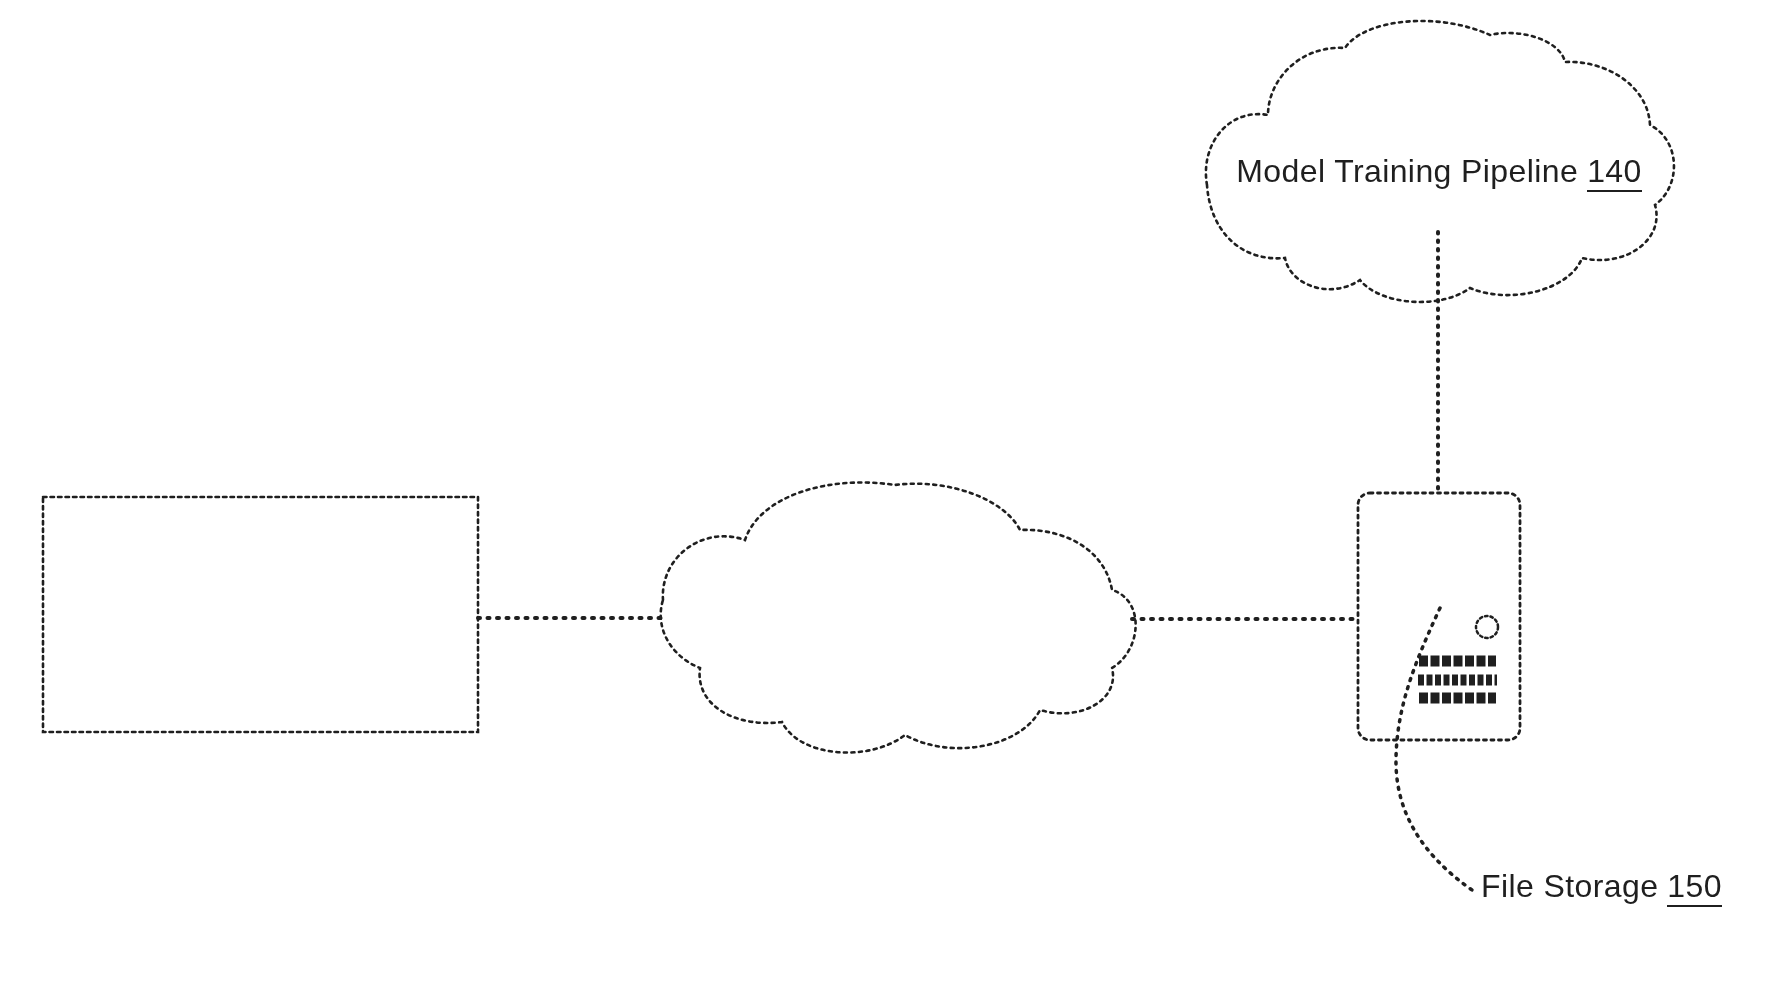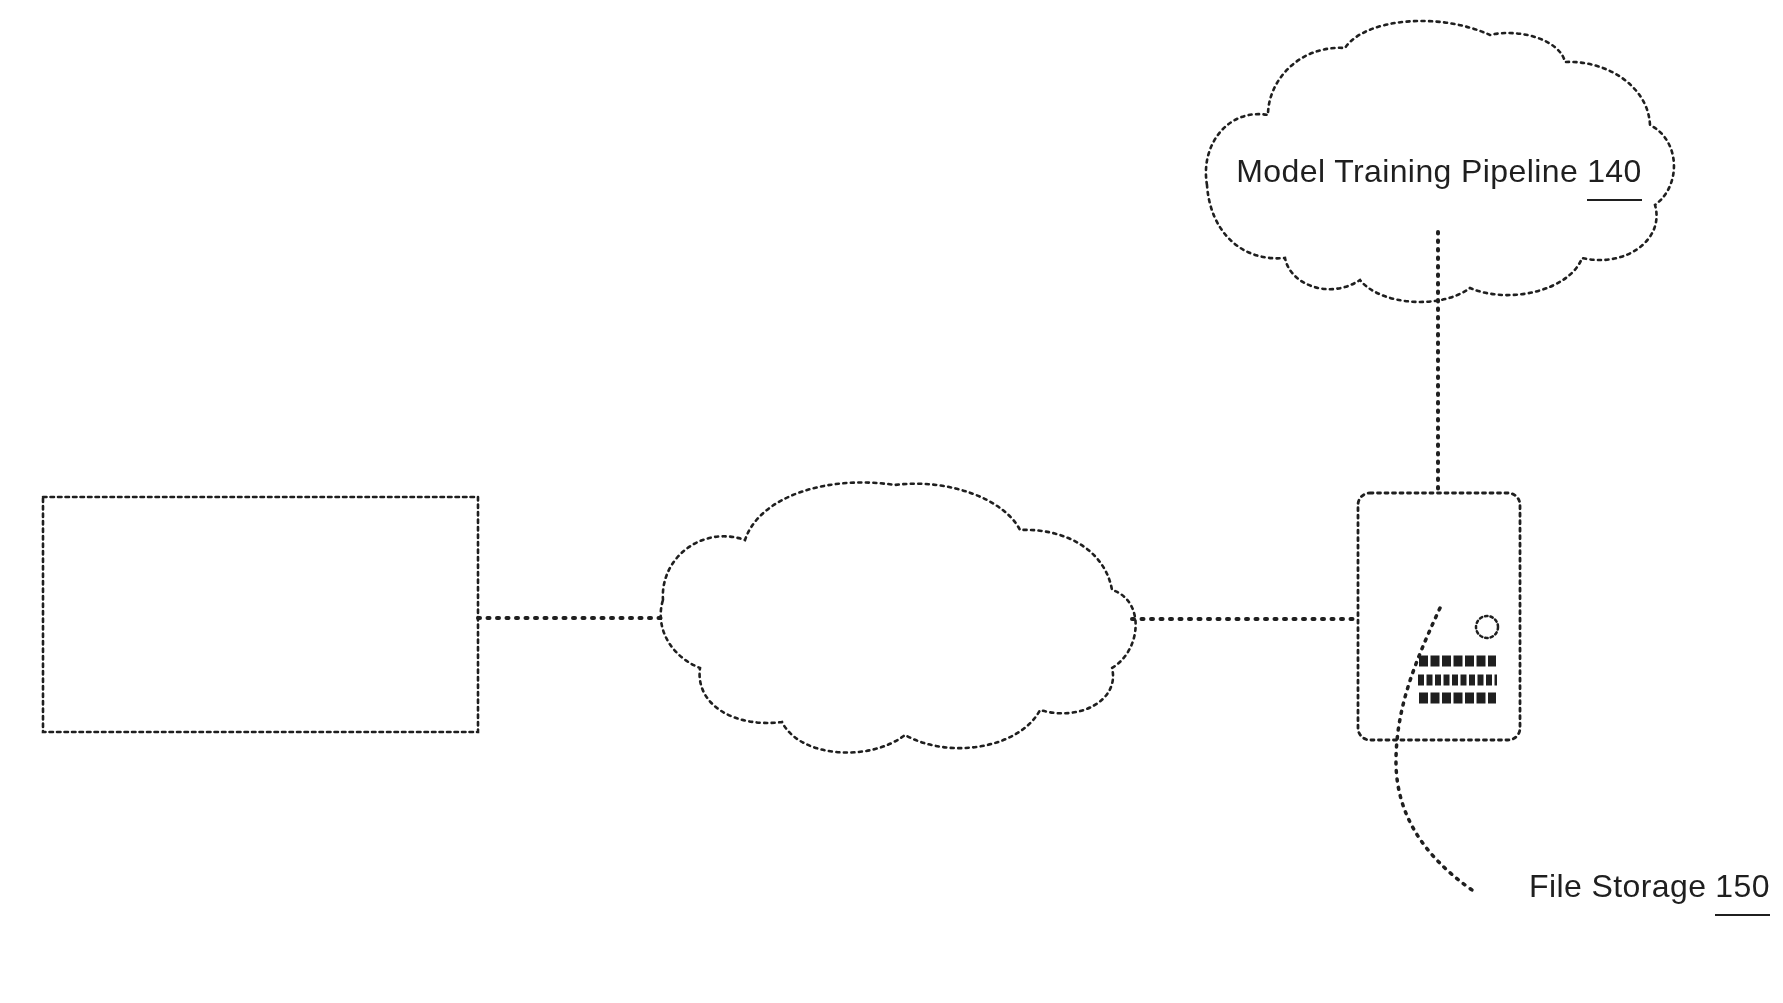--- a/index.html
+++ b/index.html
@@ -16,21 +16,21 @@
     position: absolute;
     color: #1f1f1f;
     font-size: 32px;
     letter-spacing: 0.4px;
     white-space: nowrap;
     -webkit-font-smoothing: antialiased;
   }
   .node-label .ref {
     margin-left: 9px;
     border-bottom: 2.5px solid #1f1f1f;
-    padding-bottom: 10px;
+    padding-bottom: 1px;
   }
   .centered { text-align: center; }
 </style>
 </head>
 <body>
 
 <div class="canvas">
 
   <svg width="1783" height="1003" viewBox="0 0 1783 1003" fill="none" stroke="#1f1f1f">
 
@@ -81,17 +81,17 @@
              C 1415 662, 1397 706, 1396 758
              C 1395 808, 1418 852, 1472 890" stroke-width="3.5" stroke-dasharray="2 6.5" stroke-linecap="round"></path>
   </svg>
 
 
 
   <div class="node-label centered" style="left:1189px; top:153px; width:500px;">
     <span>Model Training Pipeline</span><span class="ref">140</span>
   </div>
 
-  <div class="node-label" style="left:1481px; top:868px;margin-left:48px;">
+  <div class="node-label" style="left:1481px; top:868px;">
     <span>File Storage</span><span class="ref">150</span>
   </div>
 
 </div>
 
 </body></html>

